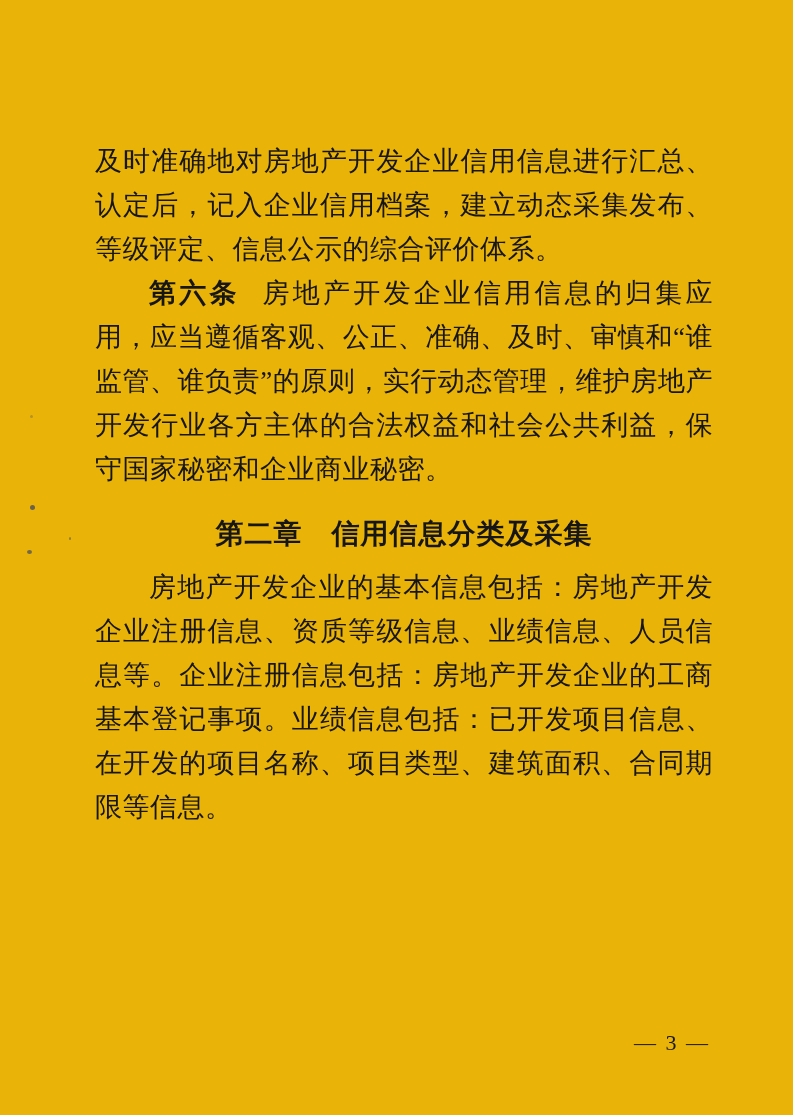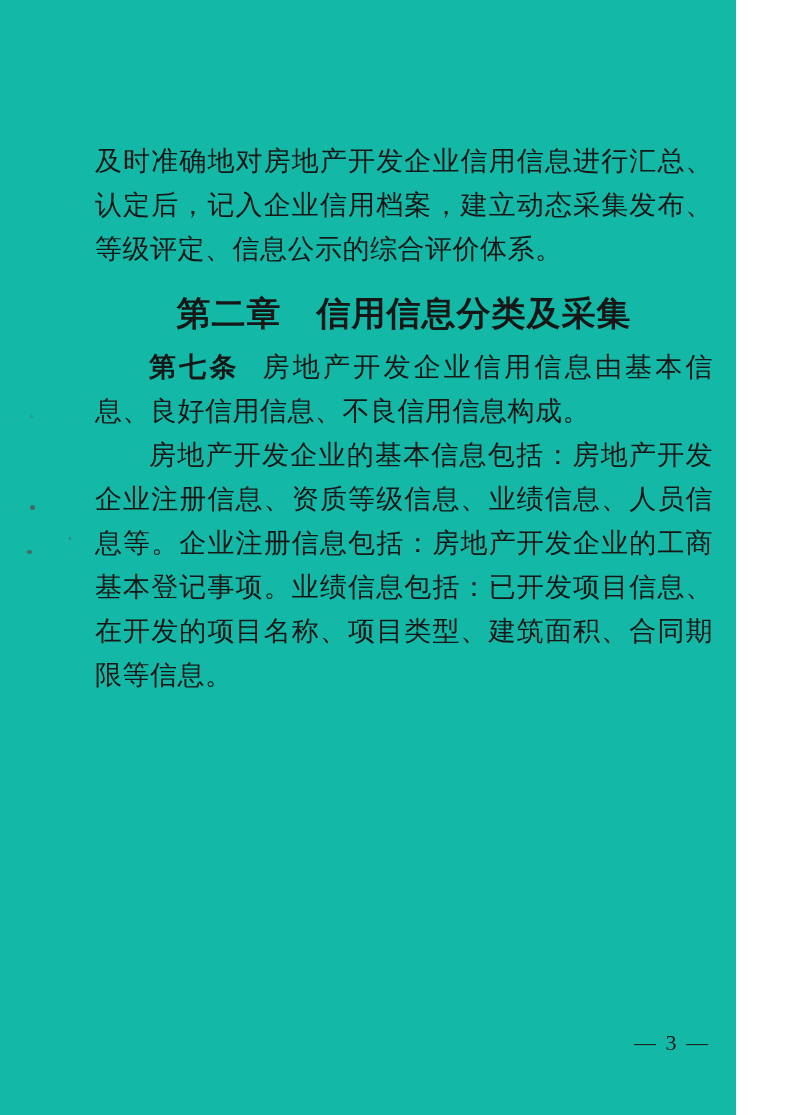--- a/index.html
+++ b/index.html
@@ -3,23 +3,23 @@
 <meta charset="utf-8">
 <style>
   * { box-sizing: border-box; }
   html, body {
     margin: 0;
     padding: 0;
     background: #ffffff;
   }
   .page {
     position: relative;
-    width: 736px;
+    width: 793px;
     height: 1115px;
-    background: #14b8a6;
+    background: #eab308;
     overflow: hidden;
     font-family: "Liberation Serif", serif;
     color: #161616;
   }
   .content {
     position: absolute;
     left: 95px;
     top: 139px;
     width: 618px;
   }
@@ -30,21 +30,21 @@
     text-justify: inter-ideograph;
     margin: 0;
     letter-spacing: 0.5px;
   }
   .para.indent { text-indent: 2em; }
   .lead {
     font-weight: 700;
     margin-right: 0.85em;
   }
   .chapter-heading {
-    font-size: 34px;
+    font-size: 28px;
     font-weight: 700;
     text-align: center;
     line-height: 44px;
     margin: 21px 0 9px 0;
     letter-spacing: 1px;
   }
   .footer-page-number {
     position: absolute;
     left: 634px;
     top: 1030px;
@@ -71,24 +71,24 @@
   <div class="speck s1"></div>
   <div class="speck s2"></div>
   <div class="speck s3"></div>
   <div class="speck s4"></div>
 
   <div class="content">
 
     <p class="para"><span>及时准确地对房地产开发企业信用信息进行汇总、认定后，记入企业信用档案，建立动态采集发布、等级评定、信息公示的综合评价体系。</span></p>
 
 
+    <p class="para indent"><span class="lead">第六条</span><span>房地产开发企业信用信息的归集应用，应当遵循客观、公正、准确、及时、审慎和“谁监管、谁负责”的原则，实行动态管理，维护房地产开发行业各方主体的合法权益和社会公共利益，保守国家秘密和企业商业秘密。</span></p>
 
     <h2 class="chapter-heading">第二章　信用信息分类及采集</h2>
 
-    <p class="para indent"><span class="lead">第七条</span><span>房地产开发企业信用信息由基本信息、良好信用信息、不良信用信息构成。</span></p>
 
     <p class="para indent"><span>房地产开发企业的基本信息包括：房地产开发企业注册信息、资质等级信息、业绩信息、人员信息等。企业注册信息包括：房地产开发企业的工商基本登记事项。业绩信息包括：已开发项目信息、在开发的项目名称、项目类型、建筑面积、合同期限等信息。</span></p>
 
   </div>
 
   <div class="footer-page-number">— 3 —</div>
 
 </div>
 
 </body></html>

